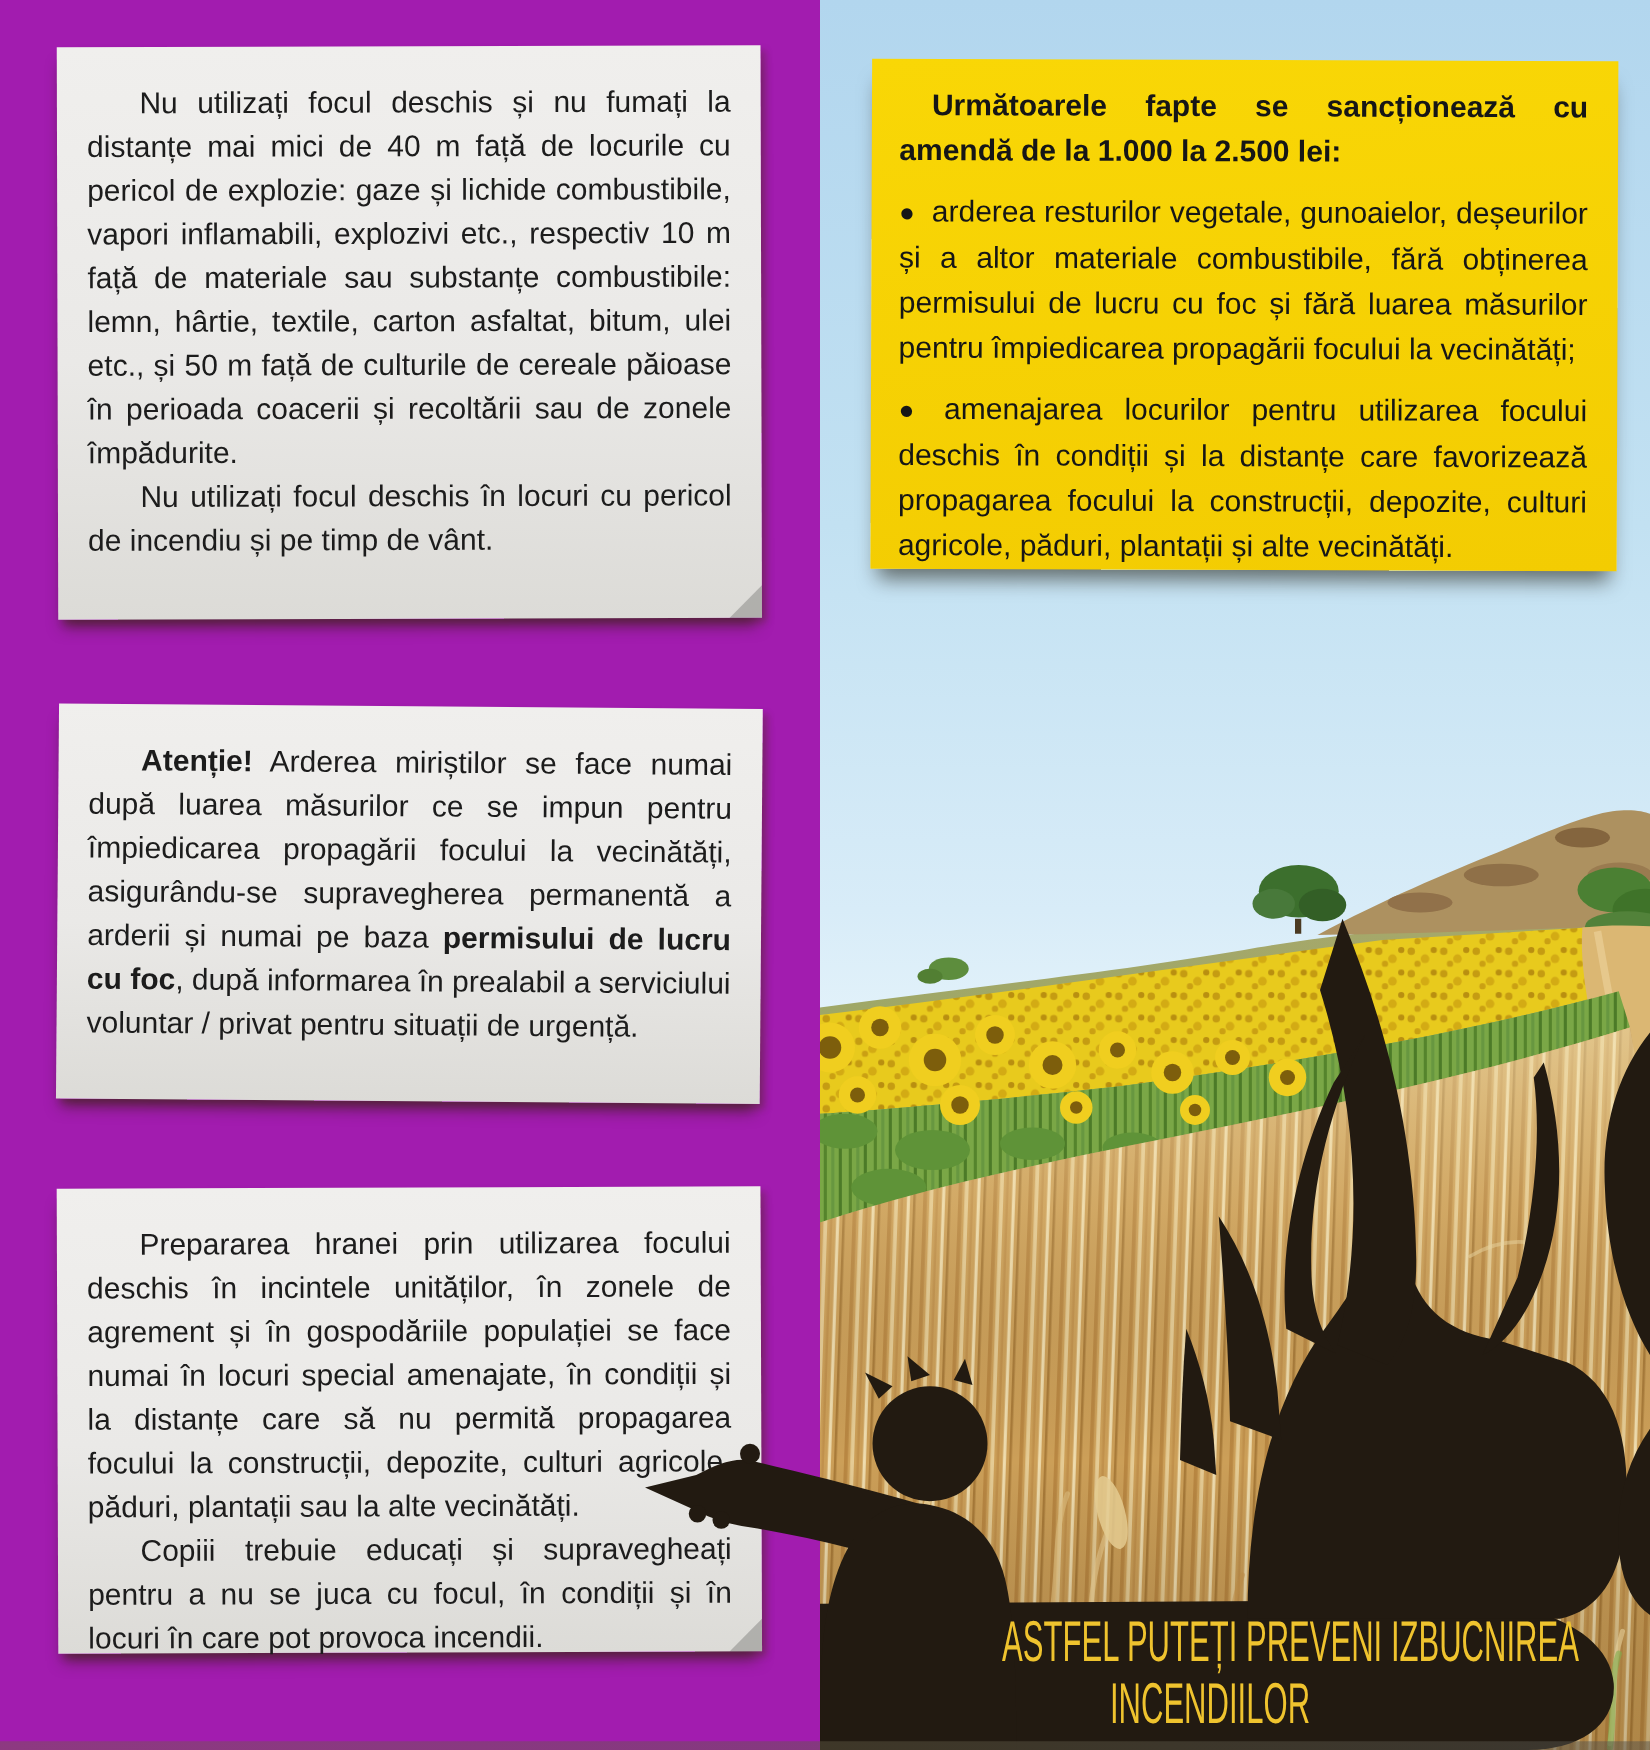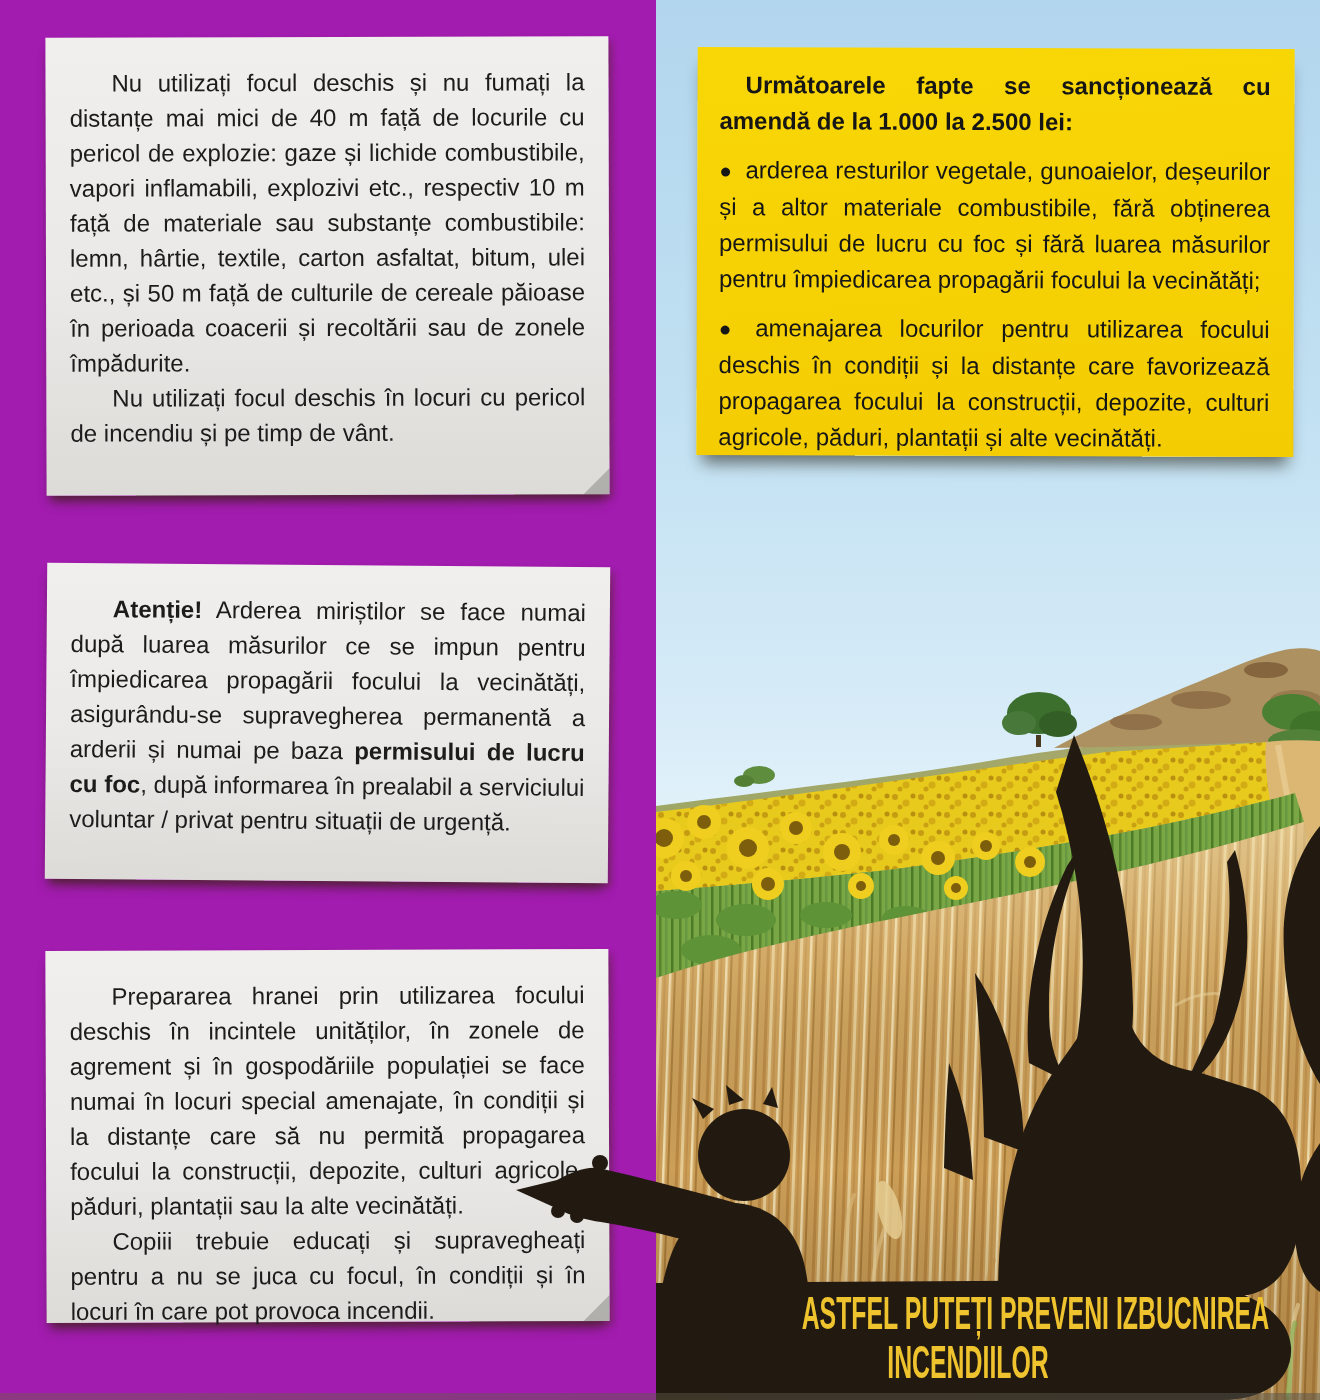--- a/index.html
+++ b/index.html
@@ -25,21 +25,21 @@
         box-shadow:0 14px 16px -6px rgba(20,15,0,.55);transform:rotate(0.2deg);
         color:#161616;padding:20px 24px 0 22px;box-sizing:border-box;}
   .sanctions p{margin:0;text-align:justify;font-size:24px;line-height:36px;}
   .sanctions .intro{font-weight:bold;text-indent:26px;}
   .sanctions .bullet{margin-top:13px;}
   .blt{font-size:21px;padding-right:13px;}
   
   .sil{position:absolute;left:0;top:0;z-index:6;pointer-events:none;}
   
   .banner{position:absolute;left:660px;top:1289px;width:616px;z-index:8;text-align:center;
-        color:#efc32e;font-weight:bold;font-size:46px;line-height:49px;letter-spacing:0;}
+        color:#efc32e;font-weight:normal;font-size:46px;line-height:49px;letter-spacing:0;}
   .banner span{display:block;transform:scaleX(0.54);transform-origin:50% 50%;white-space:nowrap;}
   
   .page-edge{position:absolute;left:0;right:0;bottom:0;height:7px;z-index:9;
         background:linear-gradient(90deg,rgba(110,100,60,.40),rgba(85,83,76,.50));}
 </style>
 </head>
 <body>
 
 <div class="page">
 

